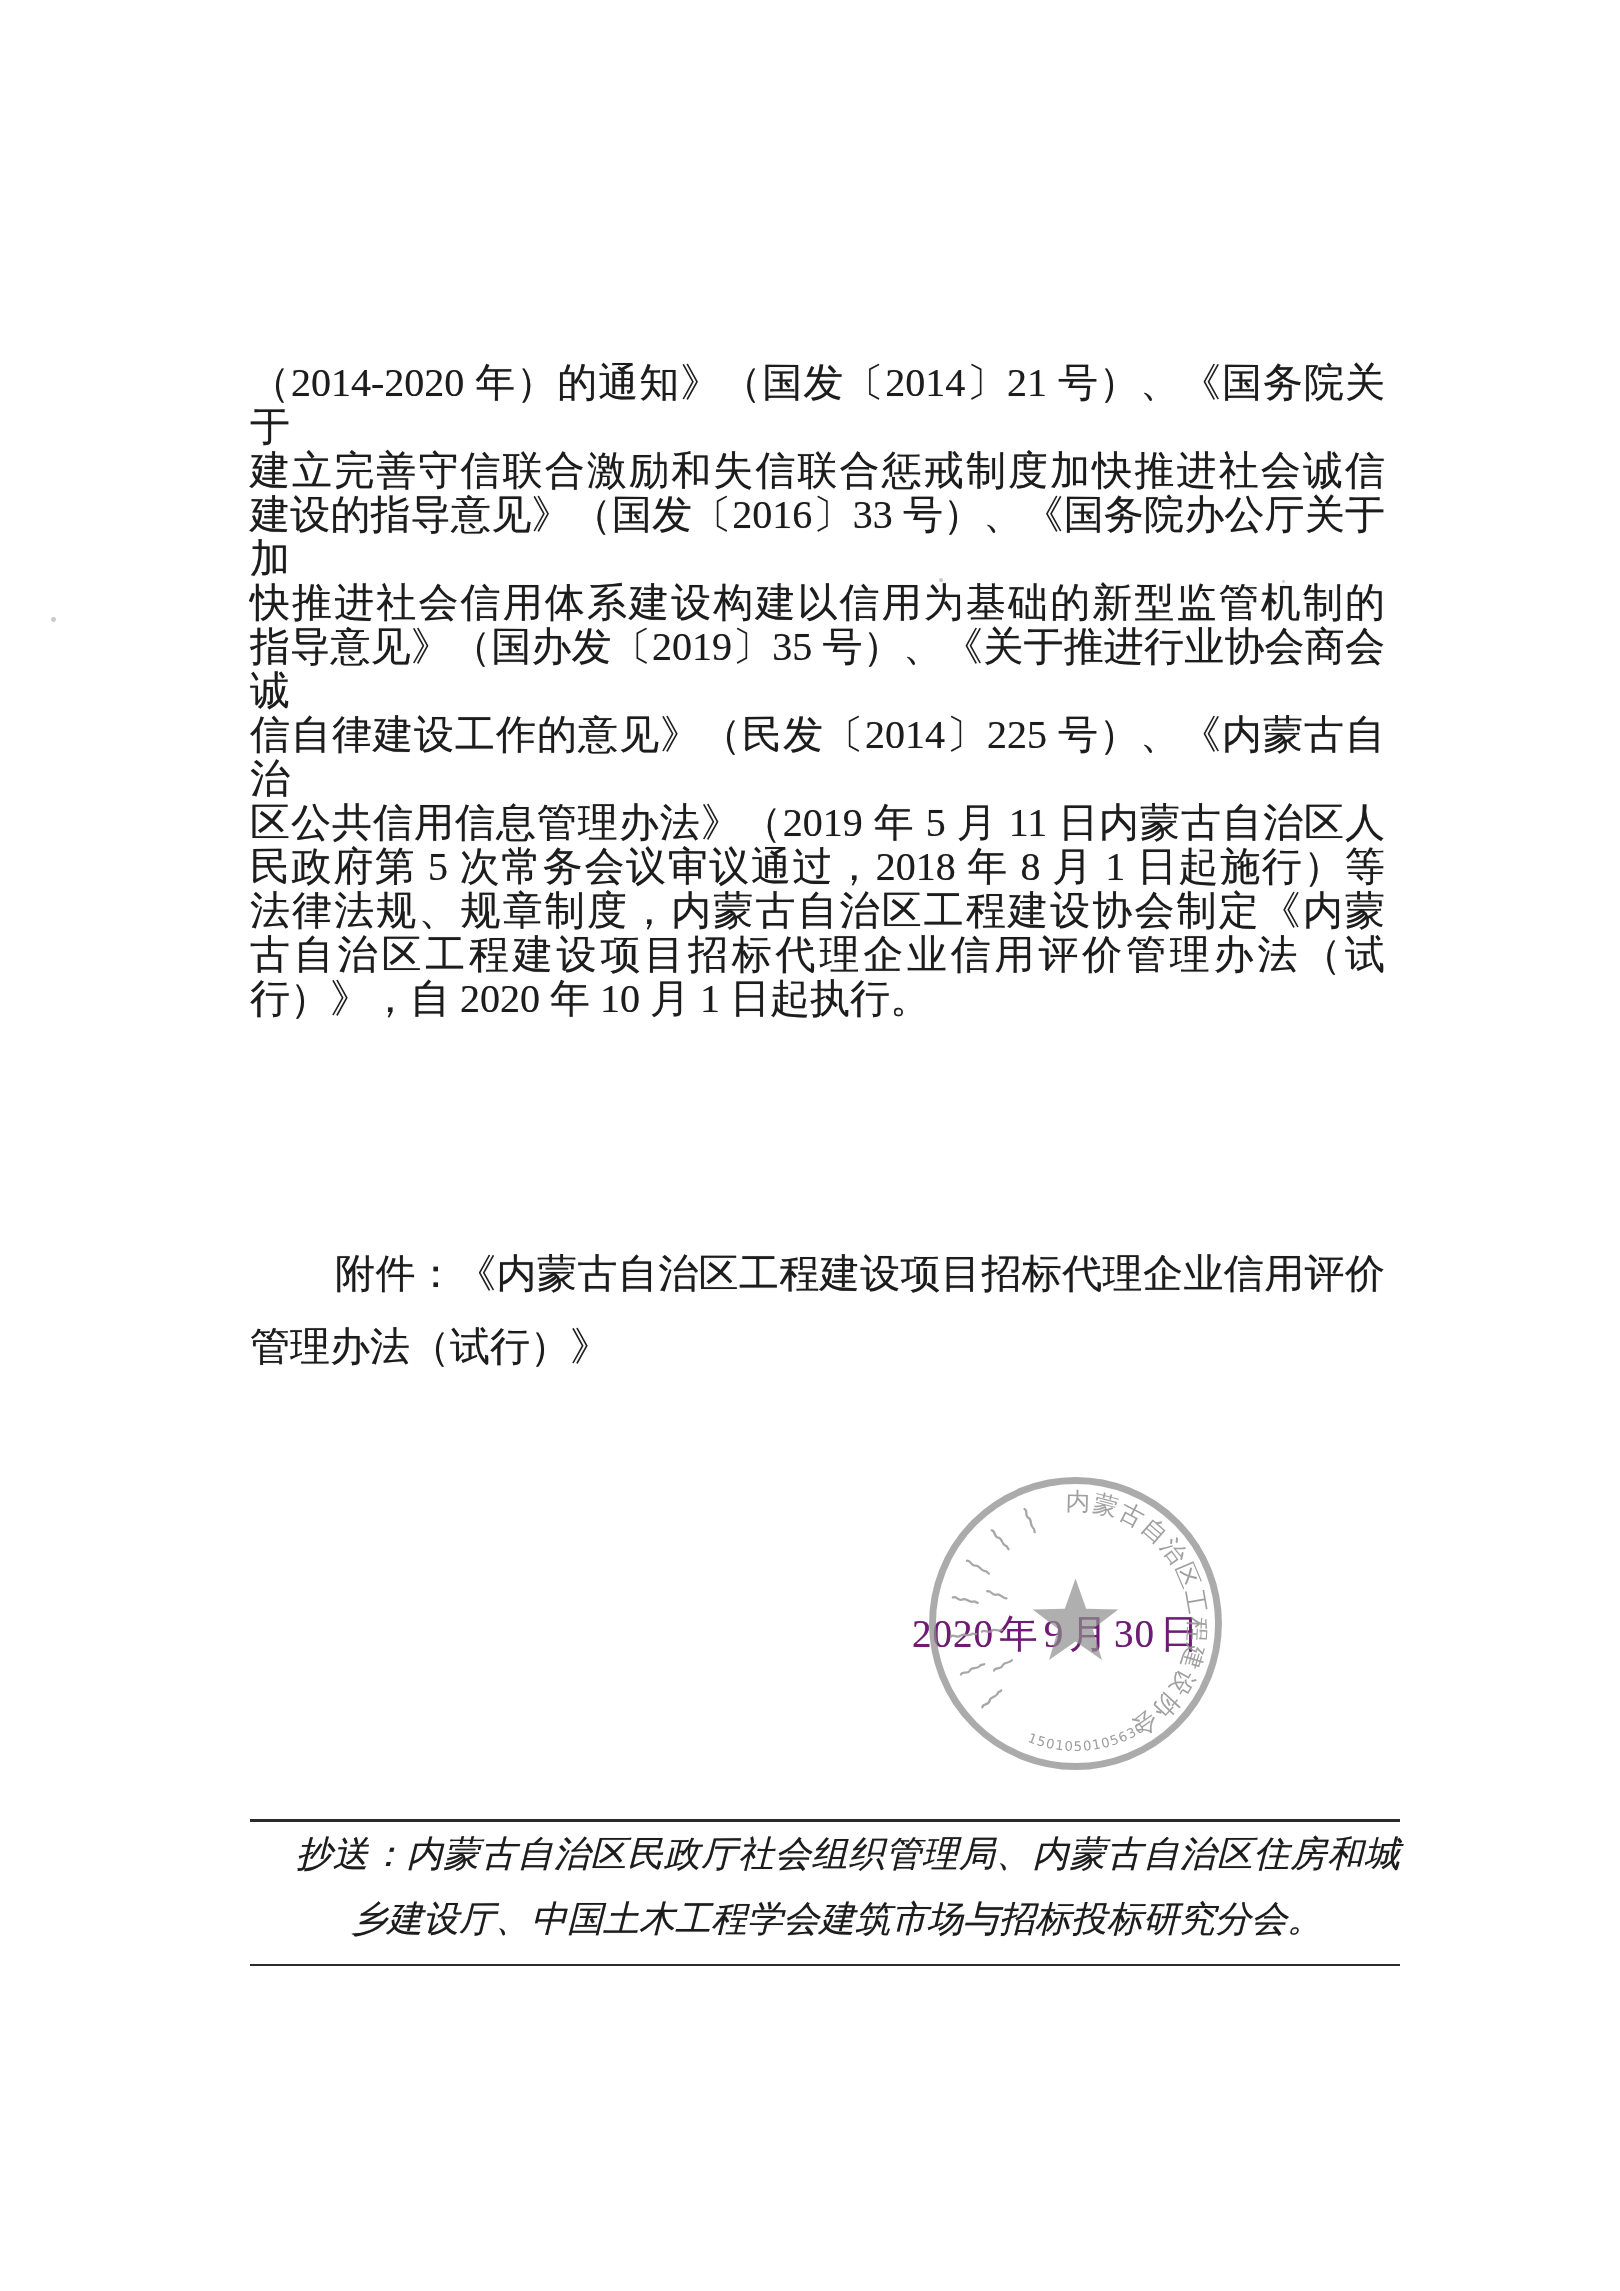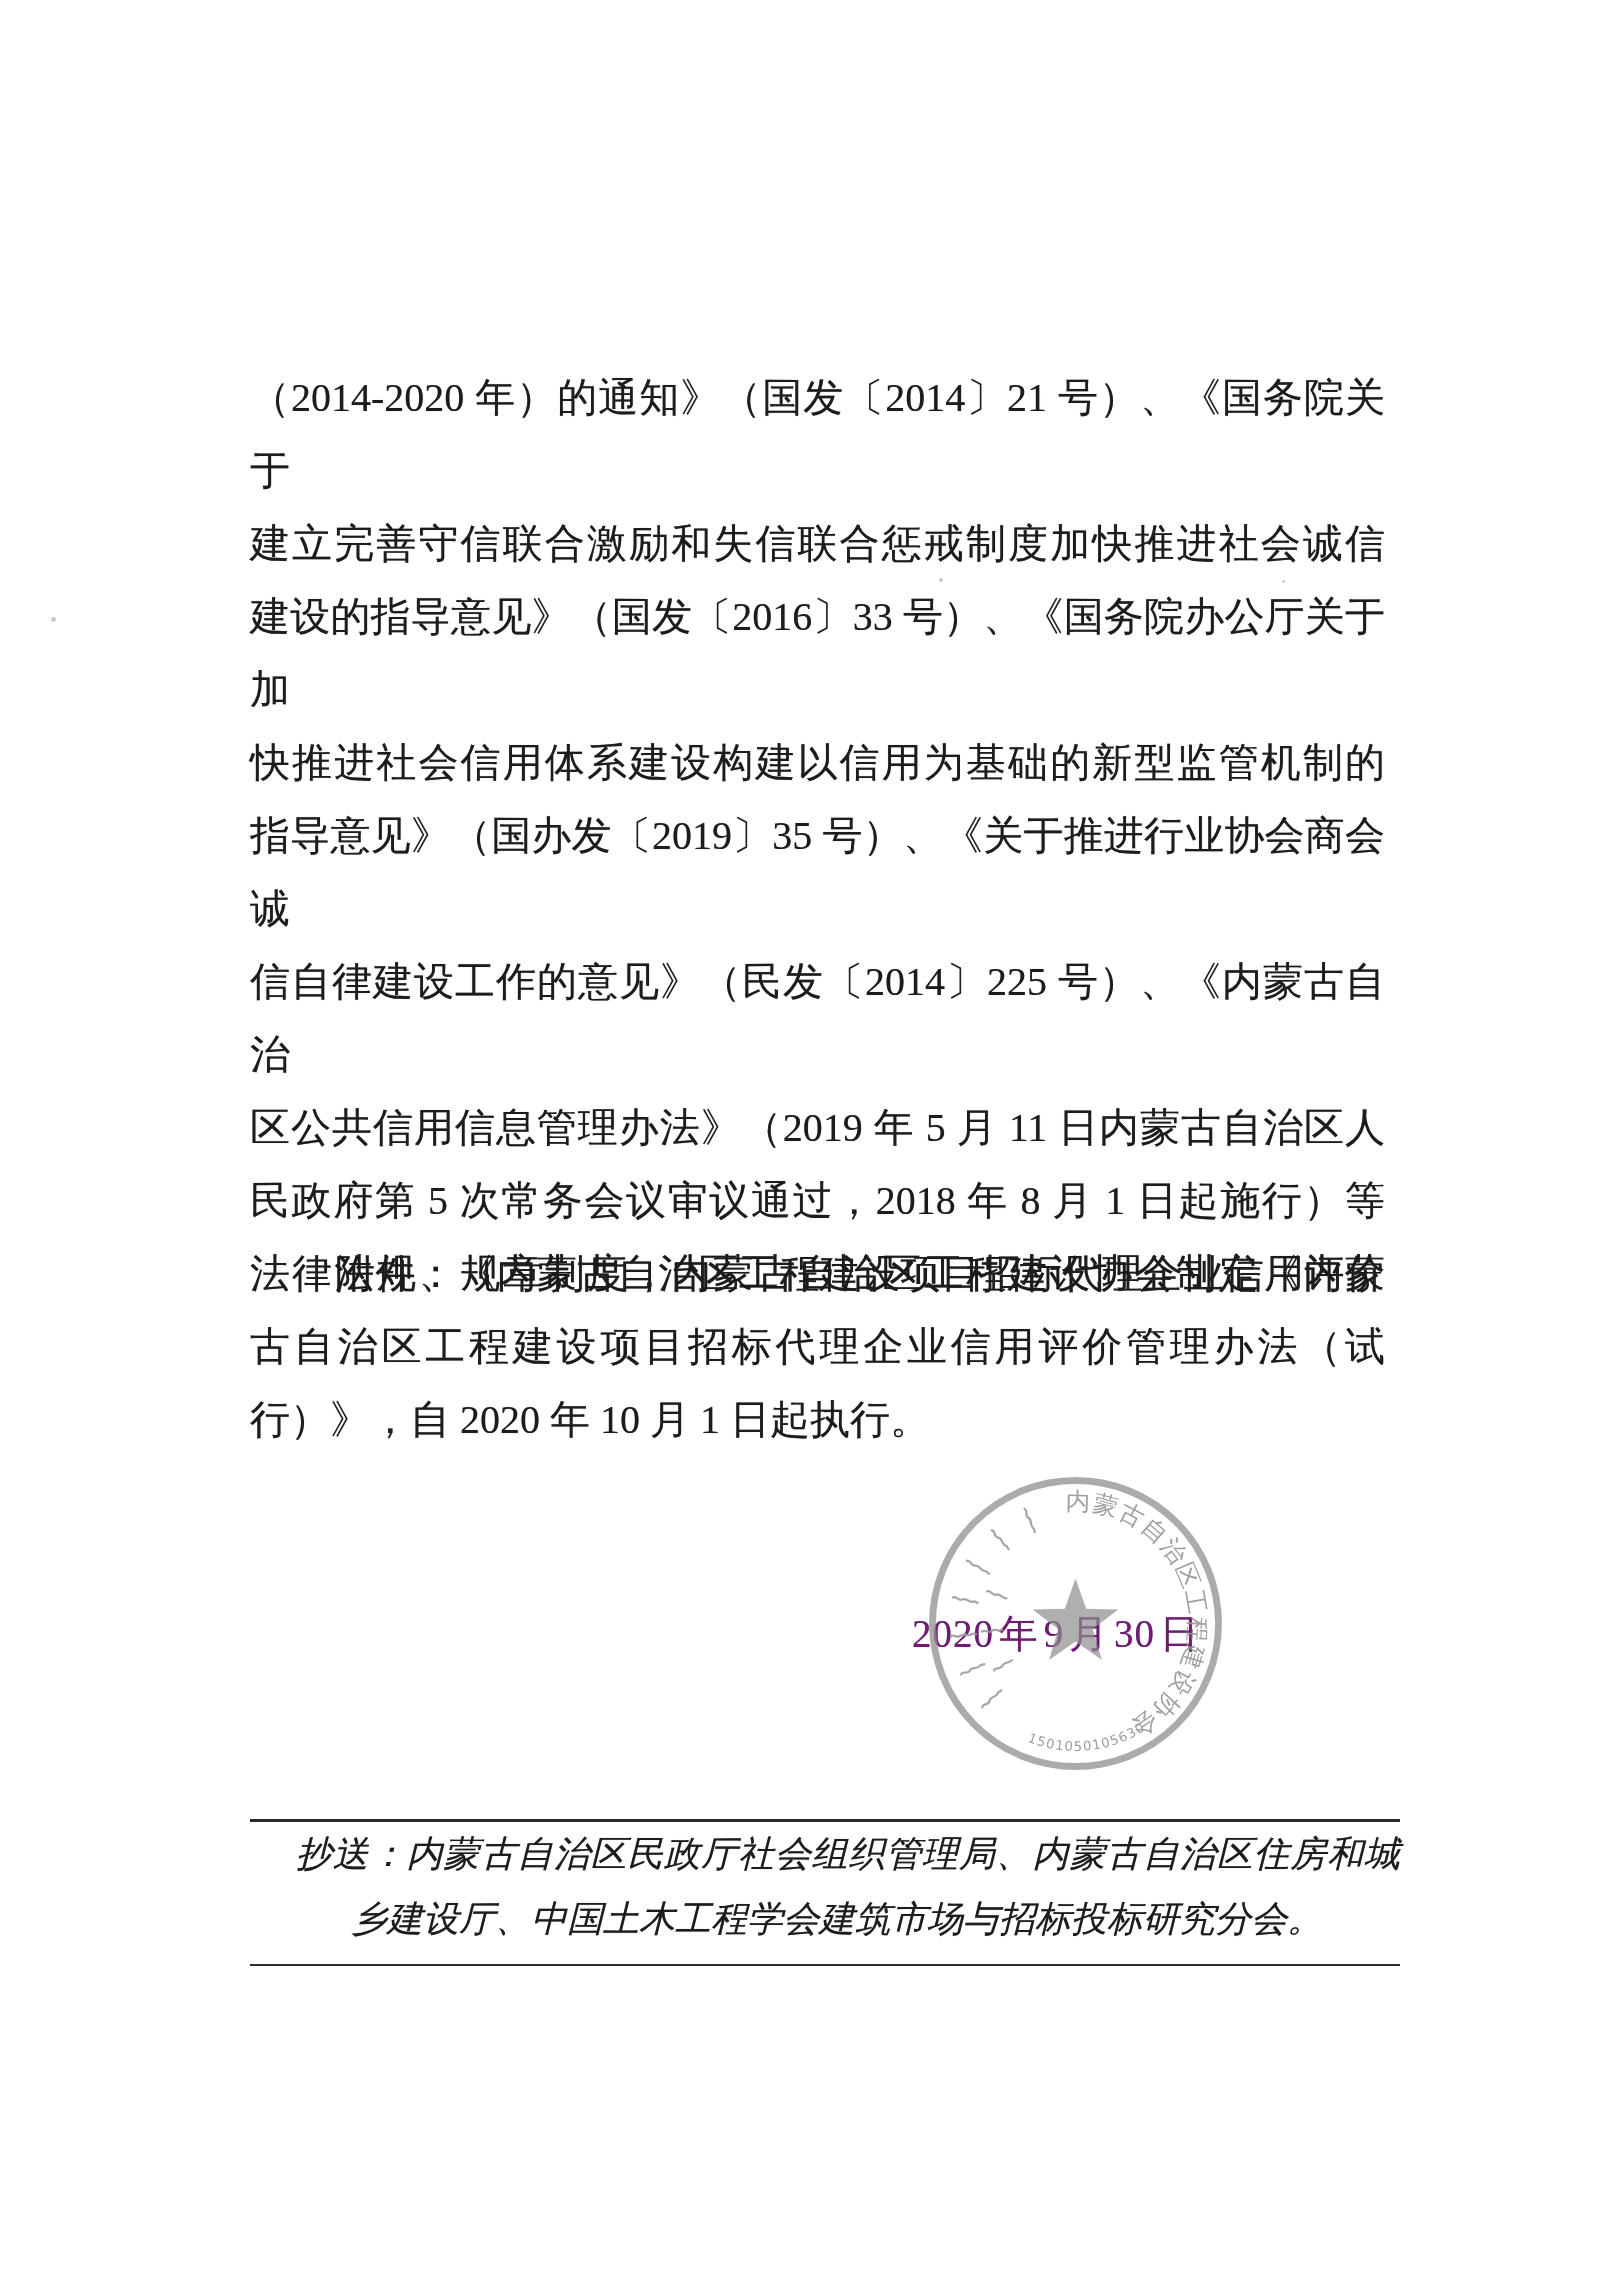--- a/index.html
+++ b/index.html
@@ -15,21 +15,21 @@
     color: #1e1e1e;
   }
   .scan-ink { text-shadow: 0 0 0.7px rgba(20,20,20,0.55); }
 
   
   .body-text {
     position: absolute;
     left: 250px; top: 361px;
     width: 1135px;
     font-size: 40px;
-    line-height: 73px;
+    line-height: 44px;
     color: #1c1c1c;
   }
   .t-line {
     text-align: justify;
     text-align-last: justify;
     white-space: nowrap;
     white-space: normal;
   }
   .t-line.is-plain { text-align: left; text-align-last: left; }
 
@@ -120,20 +120,21 @@
     <div class="t-line">信自律建设工作的意见》（民发〔2014〕225 号）、《内蒙古自治</div>
     <div class="t-line">区公共信用信息管理办法》（2019 年 5 月 11 日内蒙古自治区人</div>
     <div class="t-line">民政府第 5 次常务会议审议通过，2018 年 8 月 1 日起施行）等</div>
     <div class="t-line">法律法规、规章制度，内蒙古自治区工程建设协会制定《内蒙</div>
     <div class="t-line">古自治区工程建设项目招标代理企业信用评价管理办法（试</div>
     <div class="t-line is-plain">行）》，自 2020 年 10 月 1 日起执行。</div>
   </section>
 
   <section class="attachment scan-ink">
     <div class="t-line indent2">附件：《内蒙古自治区工程建设项目招标代理企业信用评价</div>
+    <div class="t-line is-plain">管理办法（试行）》</div>
   </section>
 
   <div class="issue-date scan-ink">2020 年 9 月 30 日</div>
 
   <svg class="seal" viewBox="0 0 340 340" xmlns="http://www.w3.org/2000/svg">
     <defs>
       <path id="sealTopArc" d="M 159.9 54.4 A 116 116 0 0 1 228 270.5" fill="none"></path>
       <path id="sealBottomArc" d="M 115 288 A 130 130 0 0 0 244.6 276.5" fill="none"></path>
     </defs>
 

